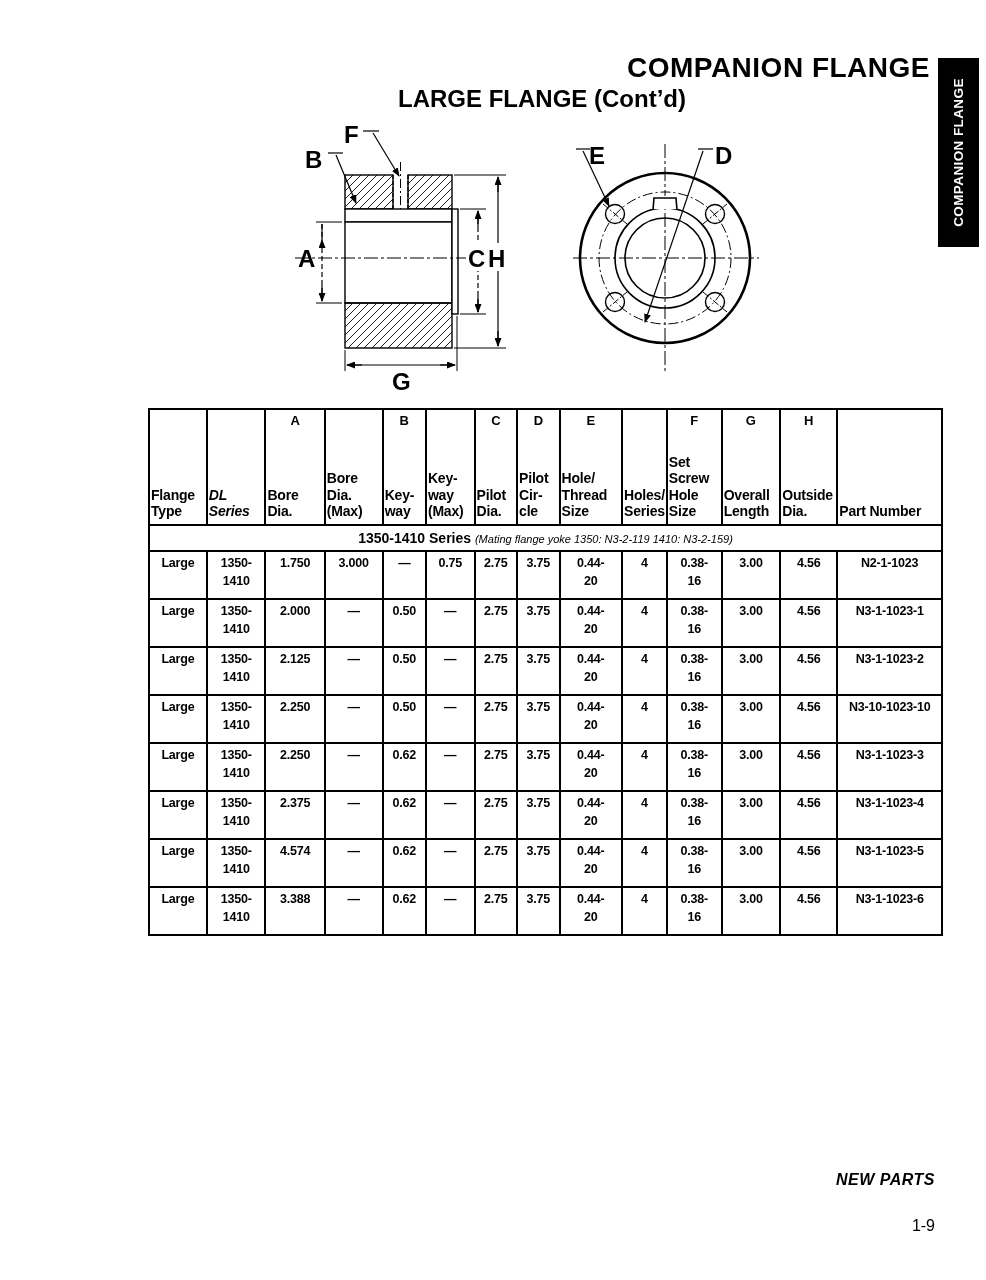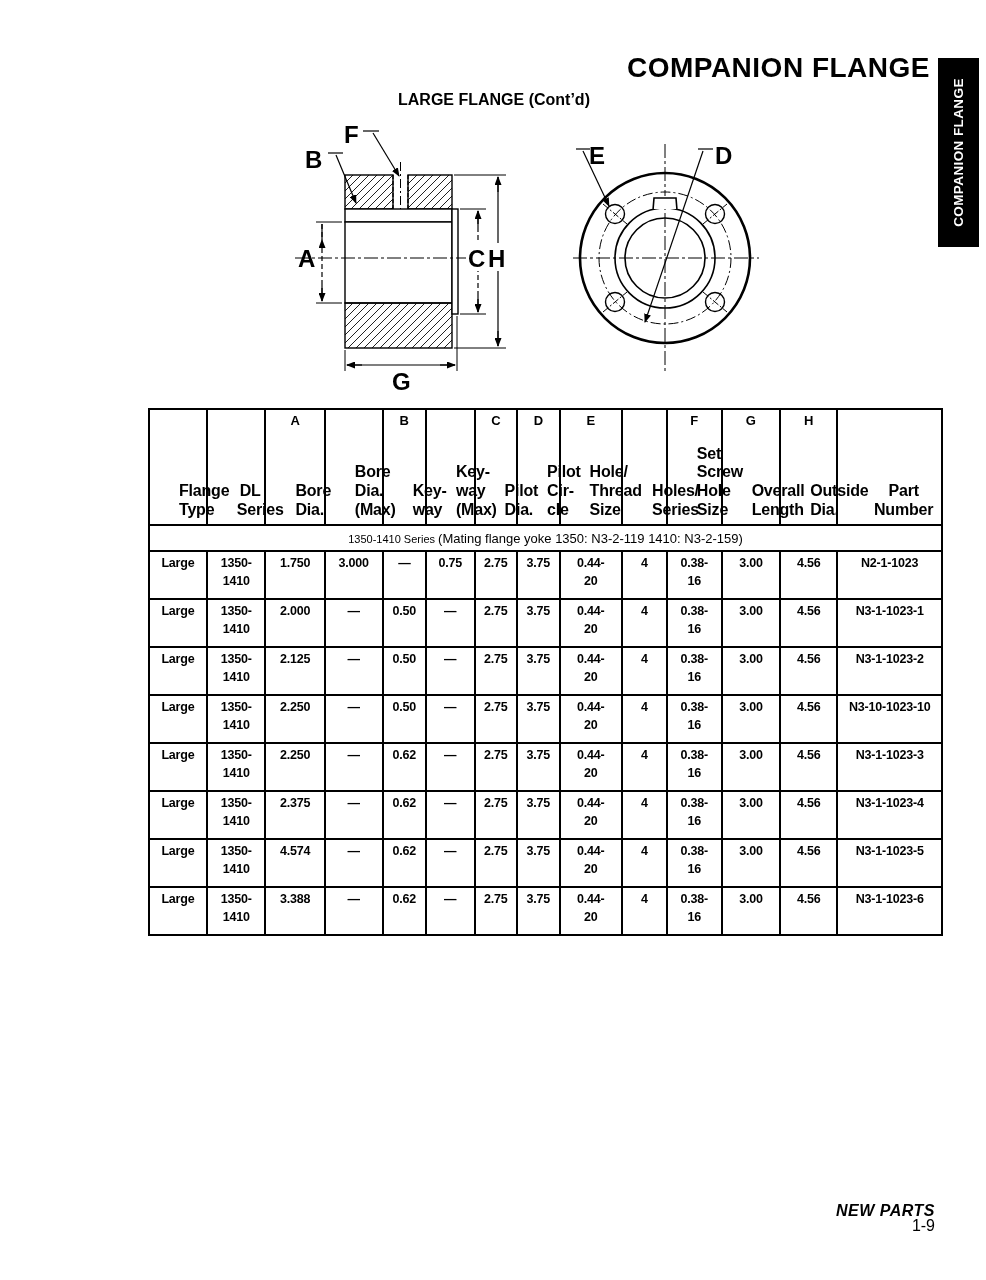--- a/index.html
+++ b/index.html
@@ -7,77 +7,77 @@
     position:relative;width:986px;height:1280px;background:#ffffff;
     font-family:"Liberation Sans",sans-serif;color:#000;overflow:hidden;
     margin:0 auto;
   }
   
   .doc-title{
     position:absolute;top:52px;right:56px;
     font-size:28px;font-weight:bold;letter-spacing:.5px;white-space:nowrap;
   }
   .doc-subtitle{
-    position:absolute;top:91px;left:398px;
-    font-size:16px;font-weight:bold;white-space:nowrap;
+    position:absolute;top:85px;left:398px;
+    font-size:24px;font-weight:bold;white-space:nowrap;
   }
   .side-tab{
     position:absolute;left:938px;top:58px;width:41px;height:189px;
     background:#000;display:flex;align-items:center;justify-content:center;
   }
   .side-tab span{
     transform:rotate(-90deg);white-space:nowrap;color:#fff;
     font-weight:bold;font-size:13.5px;letter-spacing:.4px;
   }
   
   .svg-abs{position:absolute;}
   .dim-label{font-family:"Liberation Sans",sans-serif;font-weight:bold;font-size:24px;}
   
   .spec-table{
     position:absolute;left:148px;top:408px;width:795px;
     border-collapse:collapse;table-layout:fixed;
     font-family:"Liberation Sans",sans-serif;
   }
   .spec-table th,.spec-table td{border:2px solid #000;padding:0;}
   .spec-table th:nth-child(1){width:7.3%;}
-  .spec-table th:nth-child(2){width:7.4%;}
+  .spec-table th:nth-child(2){width:7.4%;font-style:italic;}
   .spec-table th:nth-child(3){width:7.5%;}
   .spec-table th:nth-child(4){width:7.3%;}
   .spec-table th:nth-child(5){width:5.4%;}
   .spec-table th:nth-child(6){width:6.1%;}
   .spec-table th:nth-child(7){width:5.3%;}
   .spec-table th:nth-child(8){width:5.3%;}
   .spec-table th:nth-child(9){width:7.9%;}
   .spec-table th:nth-child(10){width:5.6%;}
   .spec-table th:nth-child(11){width:6.9%;}
   .spec-table th:nth-child(12){width:7.4%;}
   .spec-table th:nth-child(13){width:7.2%;}
   .spec-table th:nth-child(14){width:13.4%;}
   .hcell{
     display:flex;flex-direction:column;justify-content:space-between;
     height:106px;padding:4px 1px 4px 1px;
   }
   .hletter{font-size:13px;font-weight:bold;text-align:center;min-height:14px;line-height:1;}
   .hname{
-    font-size:16px;font-weight:bold;text-align:center;
-    line-height:1.18;white-space:pre-line;letter-spacing:-.2px;padding-left:28px;
+    font-size:14px;font-weight:bold;text-align:left;
+    line-height:1.18;white-space:pre-line;letter-spacing:-.2px;
   }
   .series-cell{
     height:24px;text-align:center;vertical-align:middle;font-size:16px;
   }
-  .series-title{font-weight:normal;font-size:11px;}
-  .series-note{font-size:13px;}
+  .series-title{font-weight:bold;font-size:14px;}
+  .series-note{font-style:italic;font-size:11px;}
   .spec-table td.data-cell{
     height:43px;vertical-align:top;text-align:center;
     font-size:12.5px;font-weight:bold;line-height:1.4;
     white-space:pre-line;padding-top:3px;letter-spacing:-.2px;
   }
   
   .footer-note{
-    position:absolute;top:1202px;right:51px;
+    position:absolute;top:1171px;right:51px;
     font-size:16px;font-weight:bold;font-style:italic;letter-spacing:.5px;
   }
   .page-number{
     position:absolute;top:1217px;right:51px;font-size:16px;
   }
 </style>
 </head>
 <body>
 
 <div class="page">

